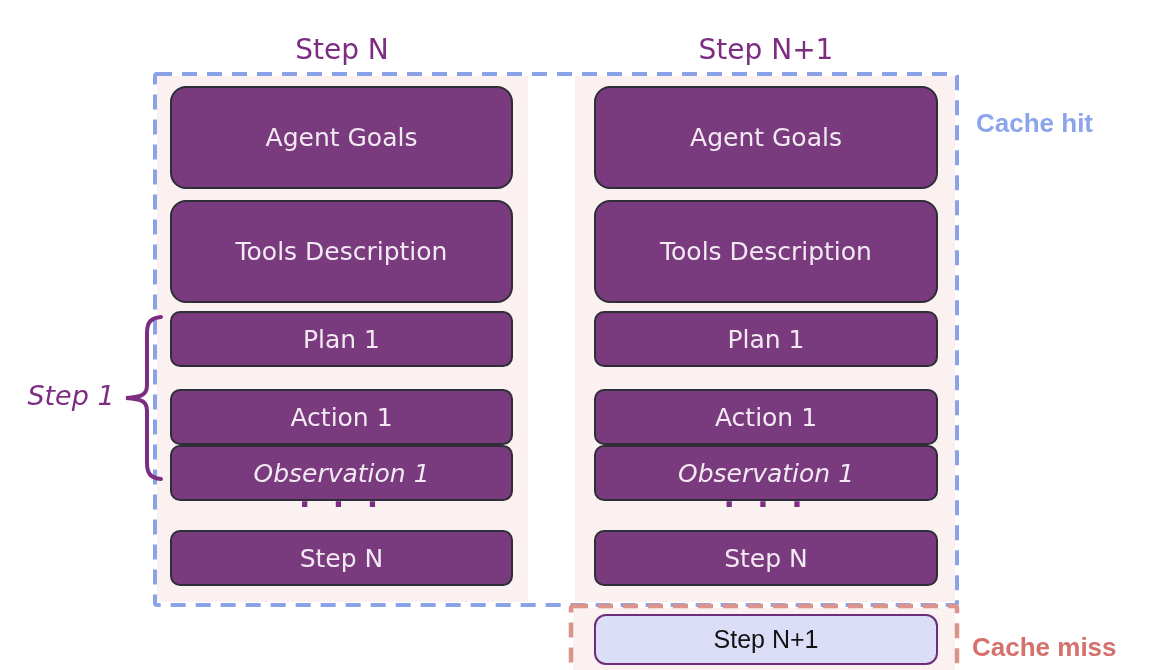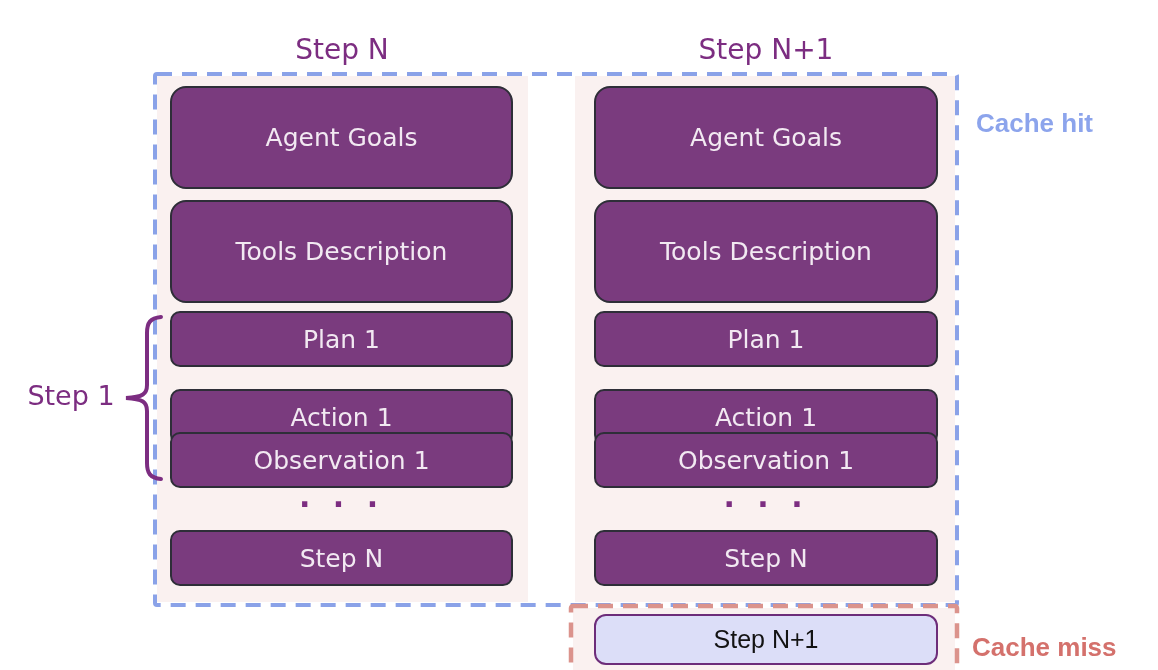--- a/index.html
+++ b/index.html
@@ -46,21 +46,21 @@
     box-sizing:border-box;
   }
   .tall{height:103px;border-radius:16px;}
   .short{height:56px;border-radius:10px;}
   .c1{left:170px;width:343px;}
   .c2{left:594px;width:344px;}
   .r1{top:57px;}
   .r2{top:171px;text-align:center;}
   .r3{top:282px;}
   .r4{top:360px;}
-  .r5{top:403px;}
+  .r5{top:416px;font-style:italic;}
   .r6{top:501px;}
   .dots{
     position:absolute;top:458px;height:34px;
     display:flex;align-items:center;justify-content:center;
     font-size:30px;font-weight:bold;letter-spacing:6px;
     color:var(--title-text);
   }
   .miss-box{
     top:585px;height:51px;
     background:var(--miss-box-fill);
@@ -73,21 +73,21 @@
   .side-label{
     position:absolute;font-size:26px;line-height:30px;
     font-family:"Liberation Sans","DejaVu Sans",sans-serif;
     font-weight:600;
   }
   .hit-label{left:976px;top:79px;color:var(--hit-text);}
   .miss-label{left:972px;top:603px;color:var(--miss-text);}
   .step1-label{
     position:absolute;left:20px;top:351px;width:102px;
     text-align:center;
-    font-size:27px;
+    font-style:italic;font-size:27px;
     color:var(--title-text);
   }
 </style>
 </head>
 <body>
 
 <div class="canvas">
 
   <div class="panel p-left"></div>
   <div class="panel p-right"></div>

